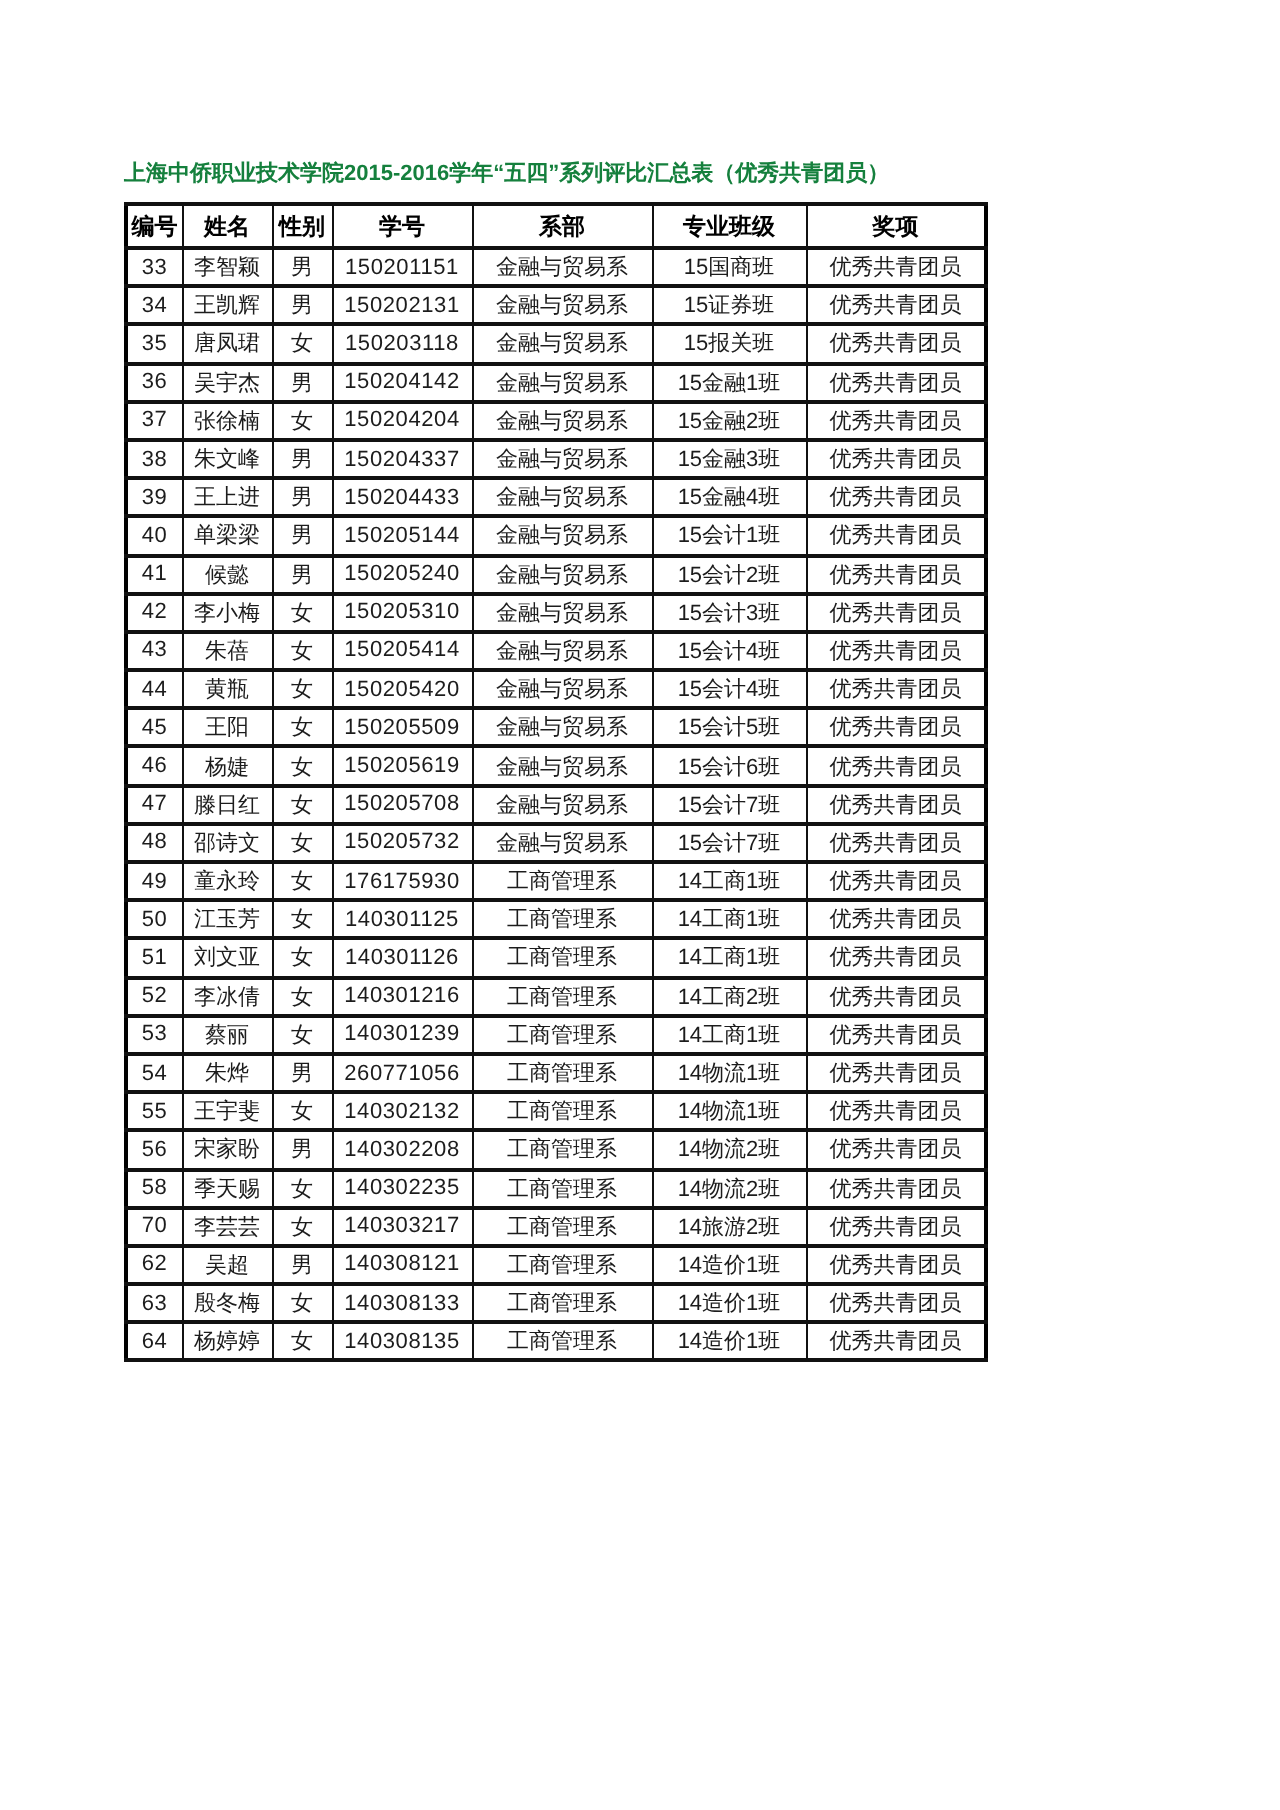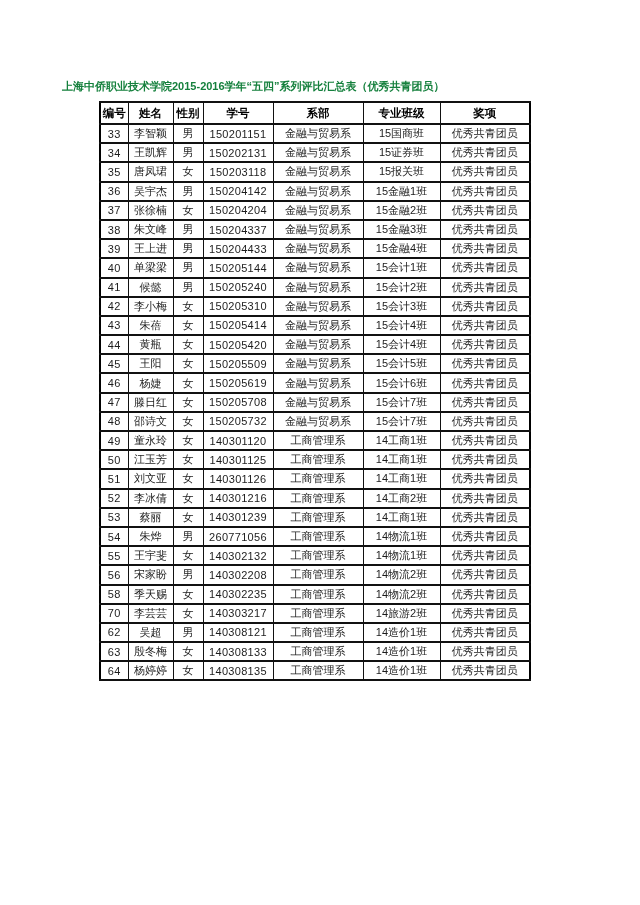--- a/index.html
+++ b/index.html
@@ -32,21 +32,20 @@
     white-space: nowrap;
   }
   table.awards {
     position: absolute;
     left: 62px;
     top: 101px;
     width: 430px;
     border-collapse: collapse;
     table-layout: fixed;
     border: 2px solid #000000;
-    margin-left: 37px;
   }
   table.awards th, table.awards td {
     border-left: 1px solid #111111;
     border-right: 1px solid #111111;
     border-top: 2px solid #111111;
     border-bottom: 2px solid #111111;
     text-align: center;
     vertical-align: middle;
     padding: 0;
     overflow: hidden;
@@ -238,21 +237,21 @@
           <td>女</td>
           <td class="c-id">150205732</td>
           <td>金融与贸易系</td>
           <td>15会计7班</td>
           <td>优秀共青团员</td>
         </tr>
         <tr>
           <td class="c-id">49</td>
           <td>童永玲</td>
           <td>女</td>
-          <td class="c-id">140301120</td>
+          <td class="c-id">176175930</td>
           <td>工商管理系</td>
           <td>14工商1班</td>
           <td>优秀共青团员</td>
         </tr>
         <tr>
           <td class="c-id">50</td>
           <td>江玉芳</td>
           <td>女</td>
           <td class="c-id">140301125</td>
           <td>工商管理系</td>

